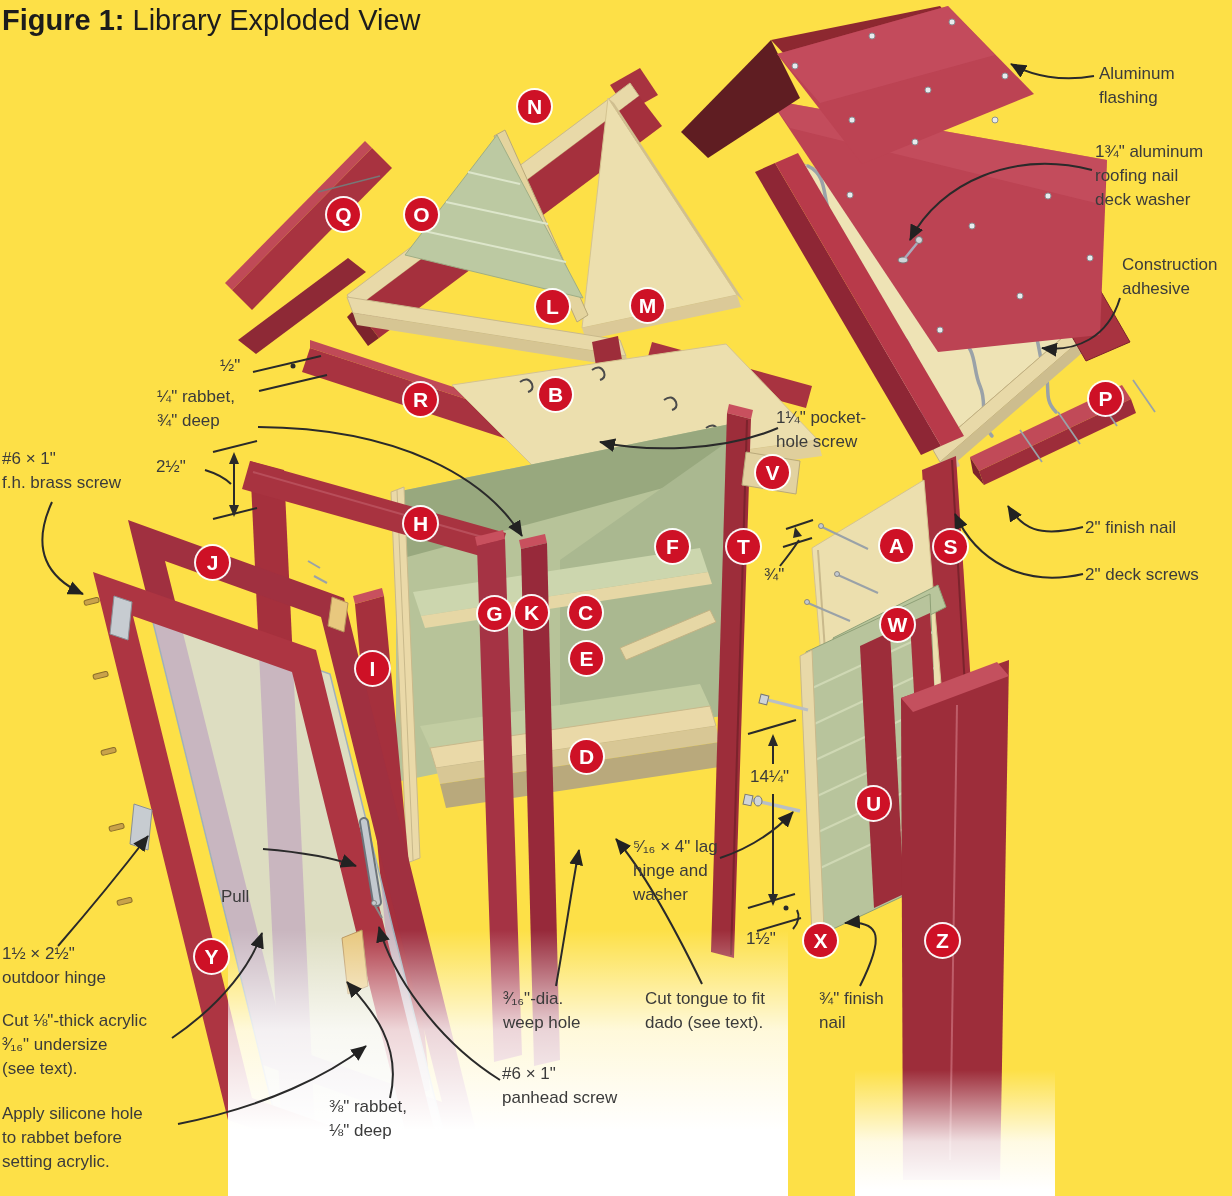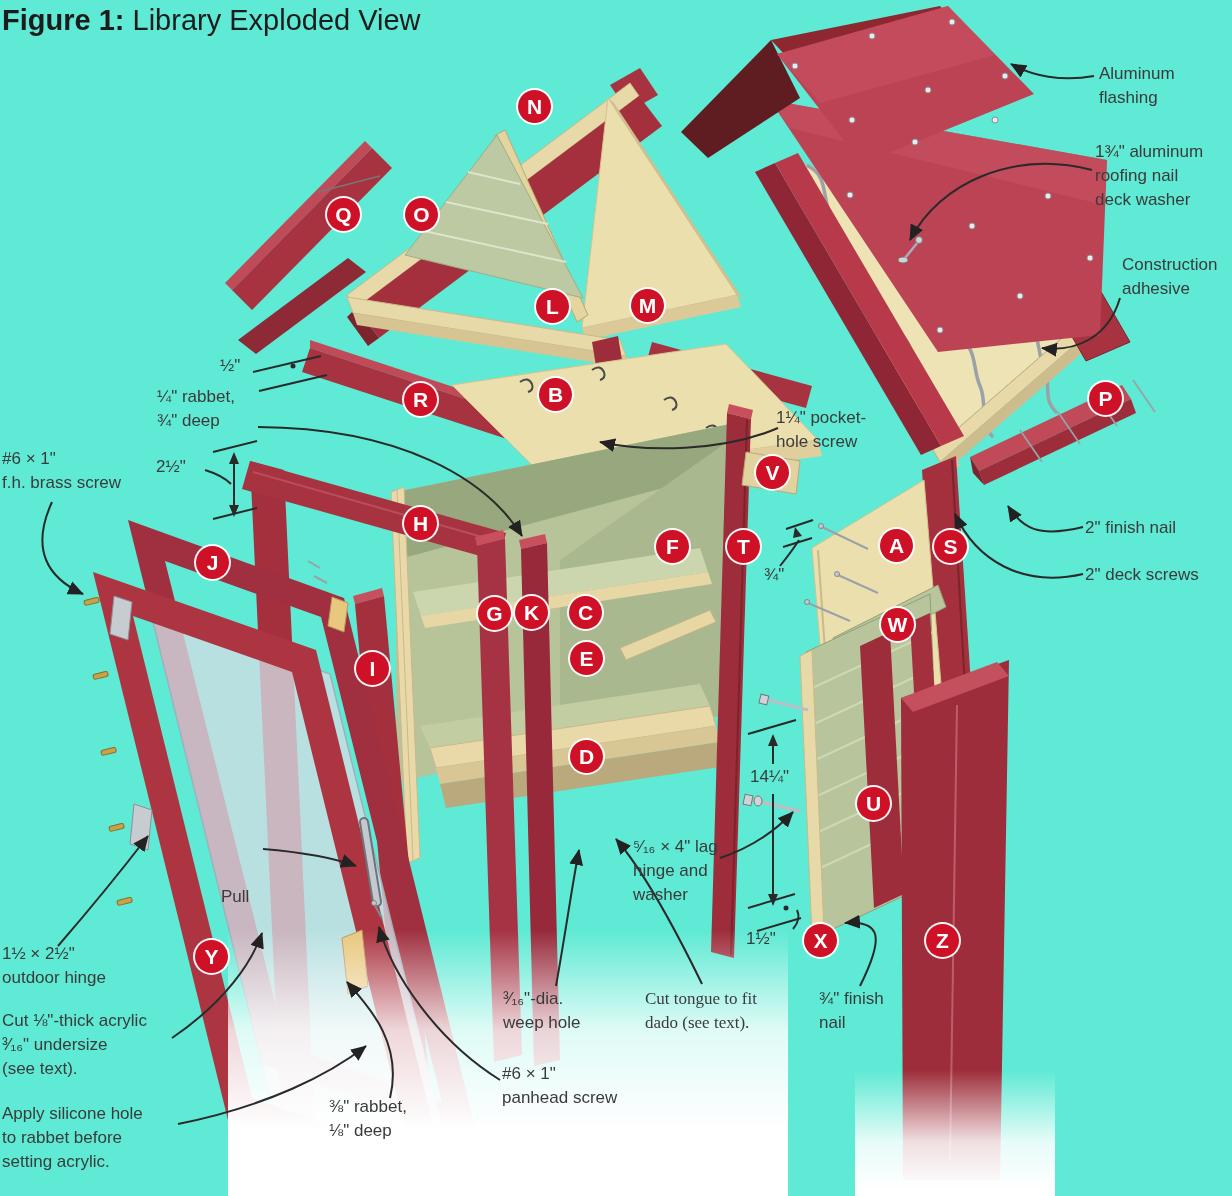--- a/index.html
+++ b/index.html
@@ -1,16 +1,16 @@
 <!DOCTYPE html>
 <html><head>
 <meta charset="utf-8">
 <style>
   html,body{margin:0;padding:0;background:#fff;}
-  #stage{position:relative;width:1232px;height:1196px;background:#5eead4;overflow:hidden;
+  #stage{position:relative;width:1232px;height:1196px;background:#fde047;overflow:hidden;
          font-family:"Liberation Sans",sans-serif;}
   #diagram-svg{position:absolute;left:0;top:0;}
   .title{position:absolute;left:2px;top:4px;font-size:29px;color:#1c1c1c;letter-spacing:0;}
   .title .b{font-weight:bold;}
   .callout{position:absolute;font-size:17px;line-height:24px;color:#3b3b3b;white-space:nowrap;}
   .badge{position:absolute;width:33px;height:33px;margin-left:-17px;margin-top:-17px;
          border-radius:50%;background:#ce1126;color:#fff;font-weight:bold;font-size:21px;
          line-height:33px;text-align:center;box-shadow:0 0 0 2px rgba(255,255,255,.95);}
 </style>
 </head>
@@ -421,21 +421,21 @@
         <div>⅛" deep</div>
       </div>
       <div class="callout" style="left: 502px; top: 1062px;">
         <div>#6 × 1"</div>
         <div>panhead screw</div>
       </div>
       <div class="callout" style="left: 503px; top: 987px;">
         <div>³⁄₁₆"-dia.</div>
         <div>weep hole</div>
       </div>
-      <div class="callout" style="left: 645px; top: 987px; font-family: Liberation Serif, serif;">
+      <div class="callout" style="left: 645px; top: 987px;">
         <div>Cut tongue to fit</div>
         <div>dado (see text).</div>
       </div>
       <div class="callout" style="left: 819px; top: 987px;">
         <div>¾" finish</div>
         <div>nail</div>
       </div>
     </div>
 
 </div>

